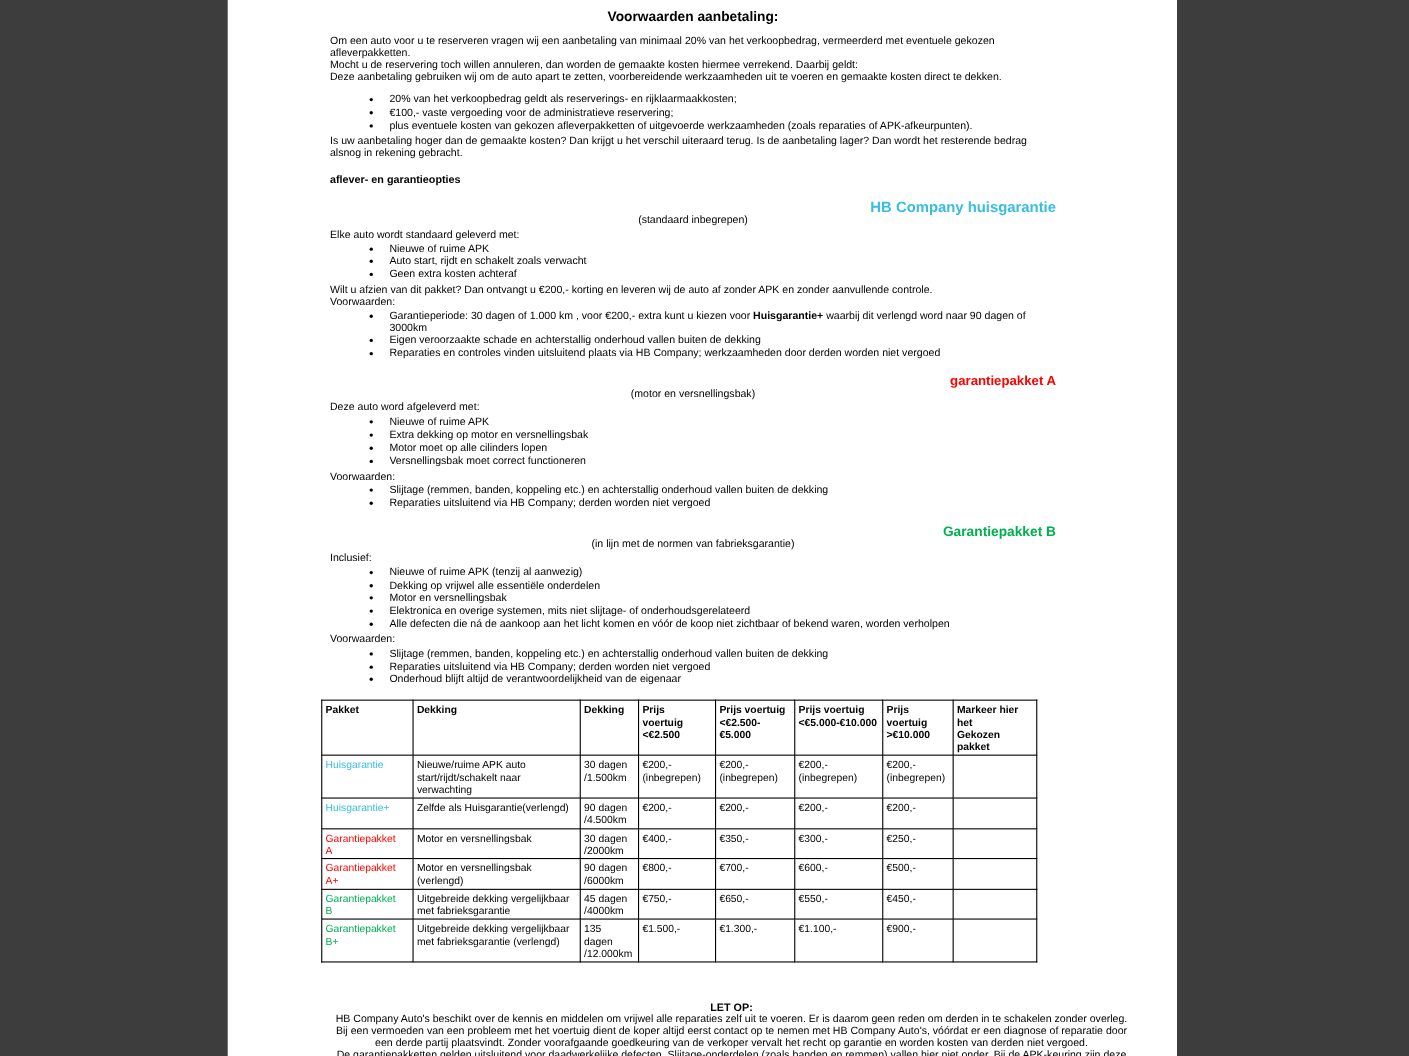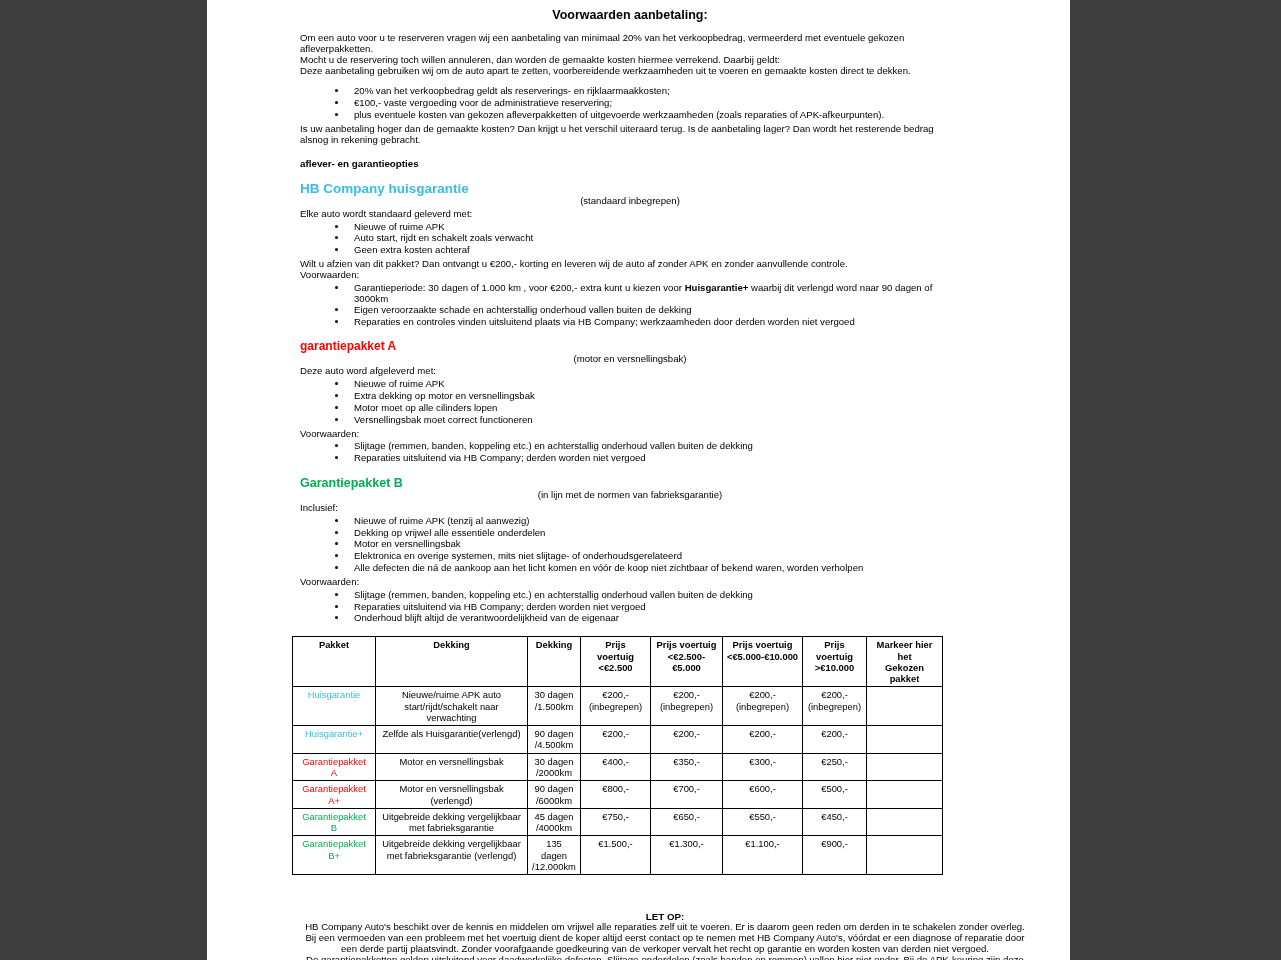--- a/index.html
+++ b/index.html
@@ -22,32 +22,32 @@
     padding:8px 110px 10px 93px;
     font-size:9.6px;line-height:1.13;
   }
   .doc-title{font-size:12.5px;font-weight:bold;text-align:center;margin:0 0 11px;}
   p.line{margin:0;}
   .closing{margin-top:4px;}
   ul.bullets{margin:2px 0 3px;padding-left:48px;list-style-type:disc;}
   ul.bullets li{padding-left:6px;margin:0 0 1px;}
   .intro ul.bullets{margin-top:10px;}
   .options{text-align:left;font-weight:bold;margin:12px 0 0;font-size:9.8px;}
-  .sec-head{text-align:left;font-weight:bold;margin:12px 0 0;}
+  .sec-head{text-align:right;font-weight:bold;margin:12px 0 0;}
   .sec-head.cyan{color:var(--cyan);font-size:13.5px;}
   .sec-head.red{color:var(--red);font-size:12px;}
   .sec-head.green{color:var(--green);font-size:12.5px;}
   .sec-sub{text-align:center;margin:0 0 2px;}
   .c-cyan{color:var(--cyan);} .c-red{color:var(--red);} .c-green{color:var(--green);}
   table.pkg-table{
     border-collapse:collapse;table-layout:fixed;width:650px;
     margin:12px 0 0 -8px;font-size:9.4px;line-height:1.2;
   }
   .pkg-table th,.pkg-table td{
-    border:1px solid #000;padding:2px 3px;text-align:center;vertical-align:top;
+    border:1px solid #000;padding:2px 3px;text-align:left;vertical-align:top;
     white-space:pre-line;overflow:hidden;
   }
   .pkg-table th{font-weight:bold;}
   .letop{text-align:center;margin-top:36px;margin-right:-70px;}
   .letop-head{font-weight:bold;margin:0 0 11px;font-size:9.8px;}
   .letop p{margin:0;}
 </style>
 </head>
 <body>
 

